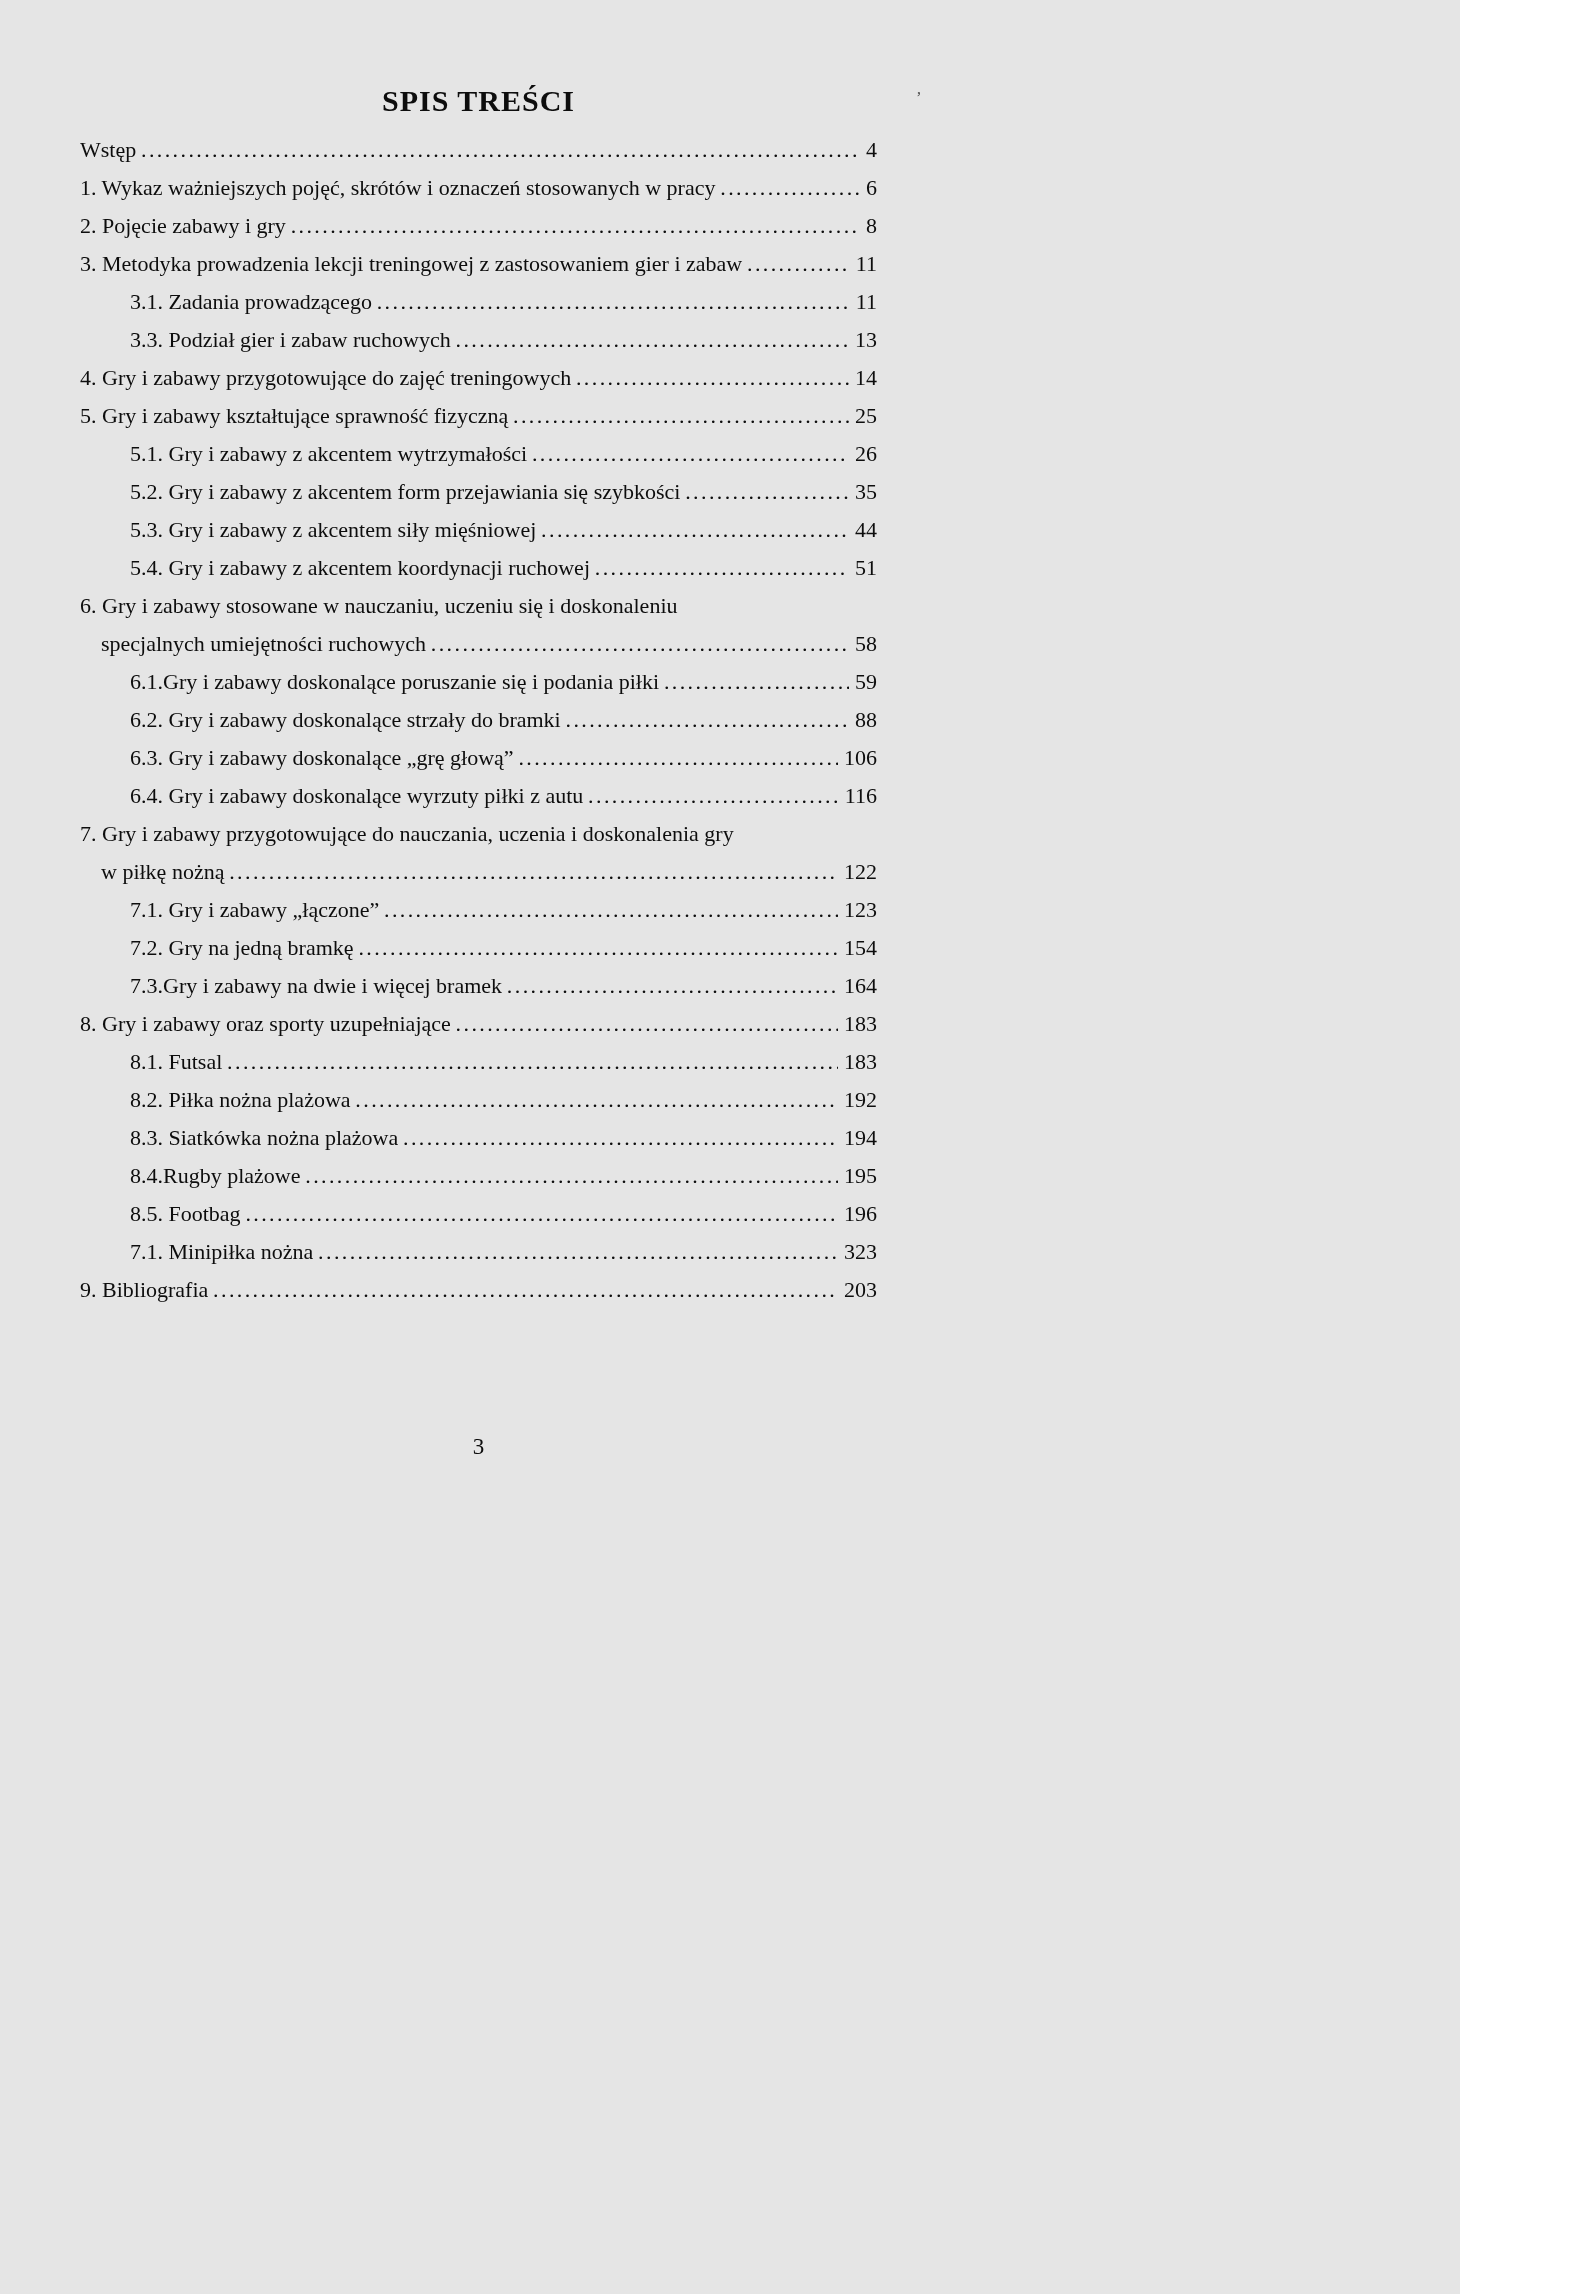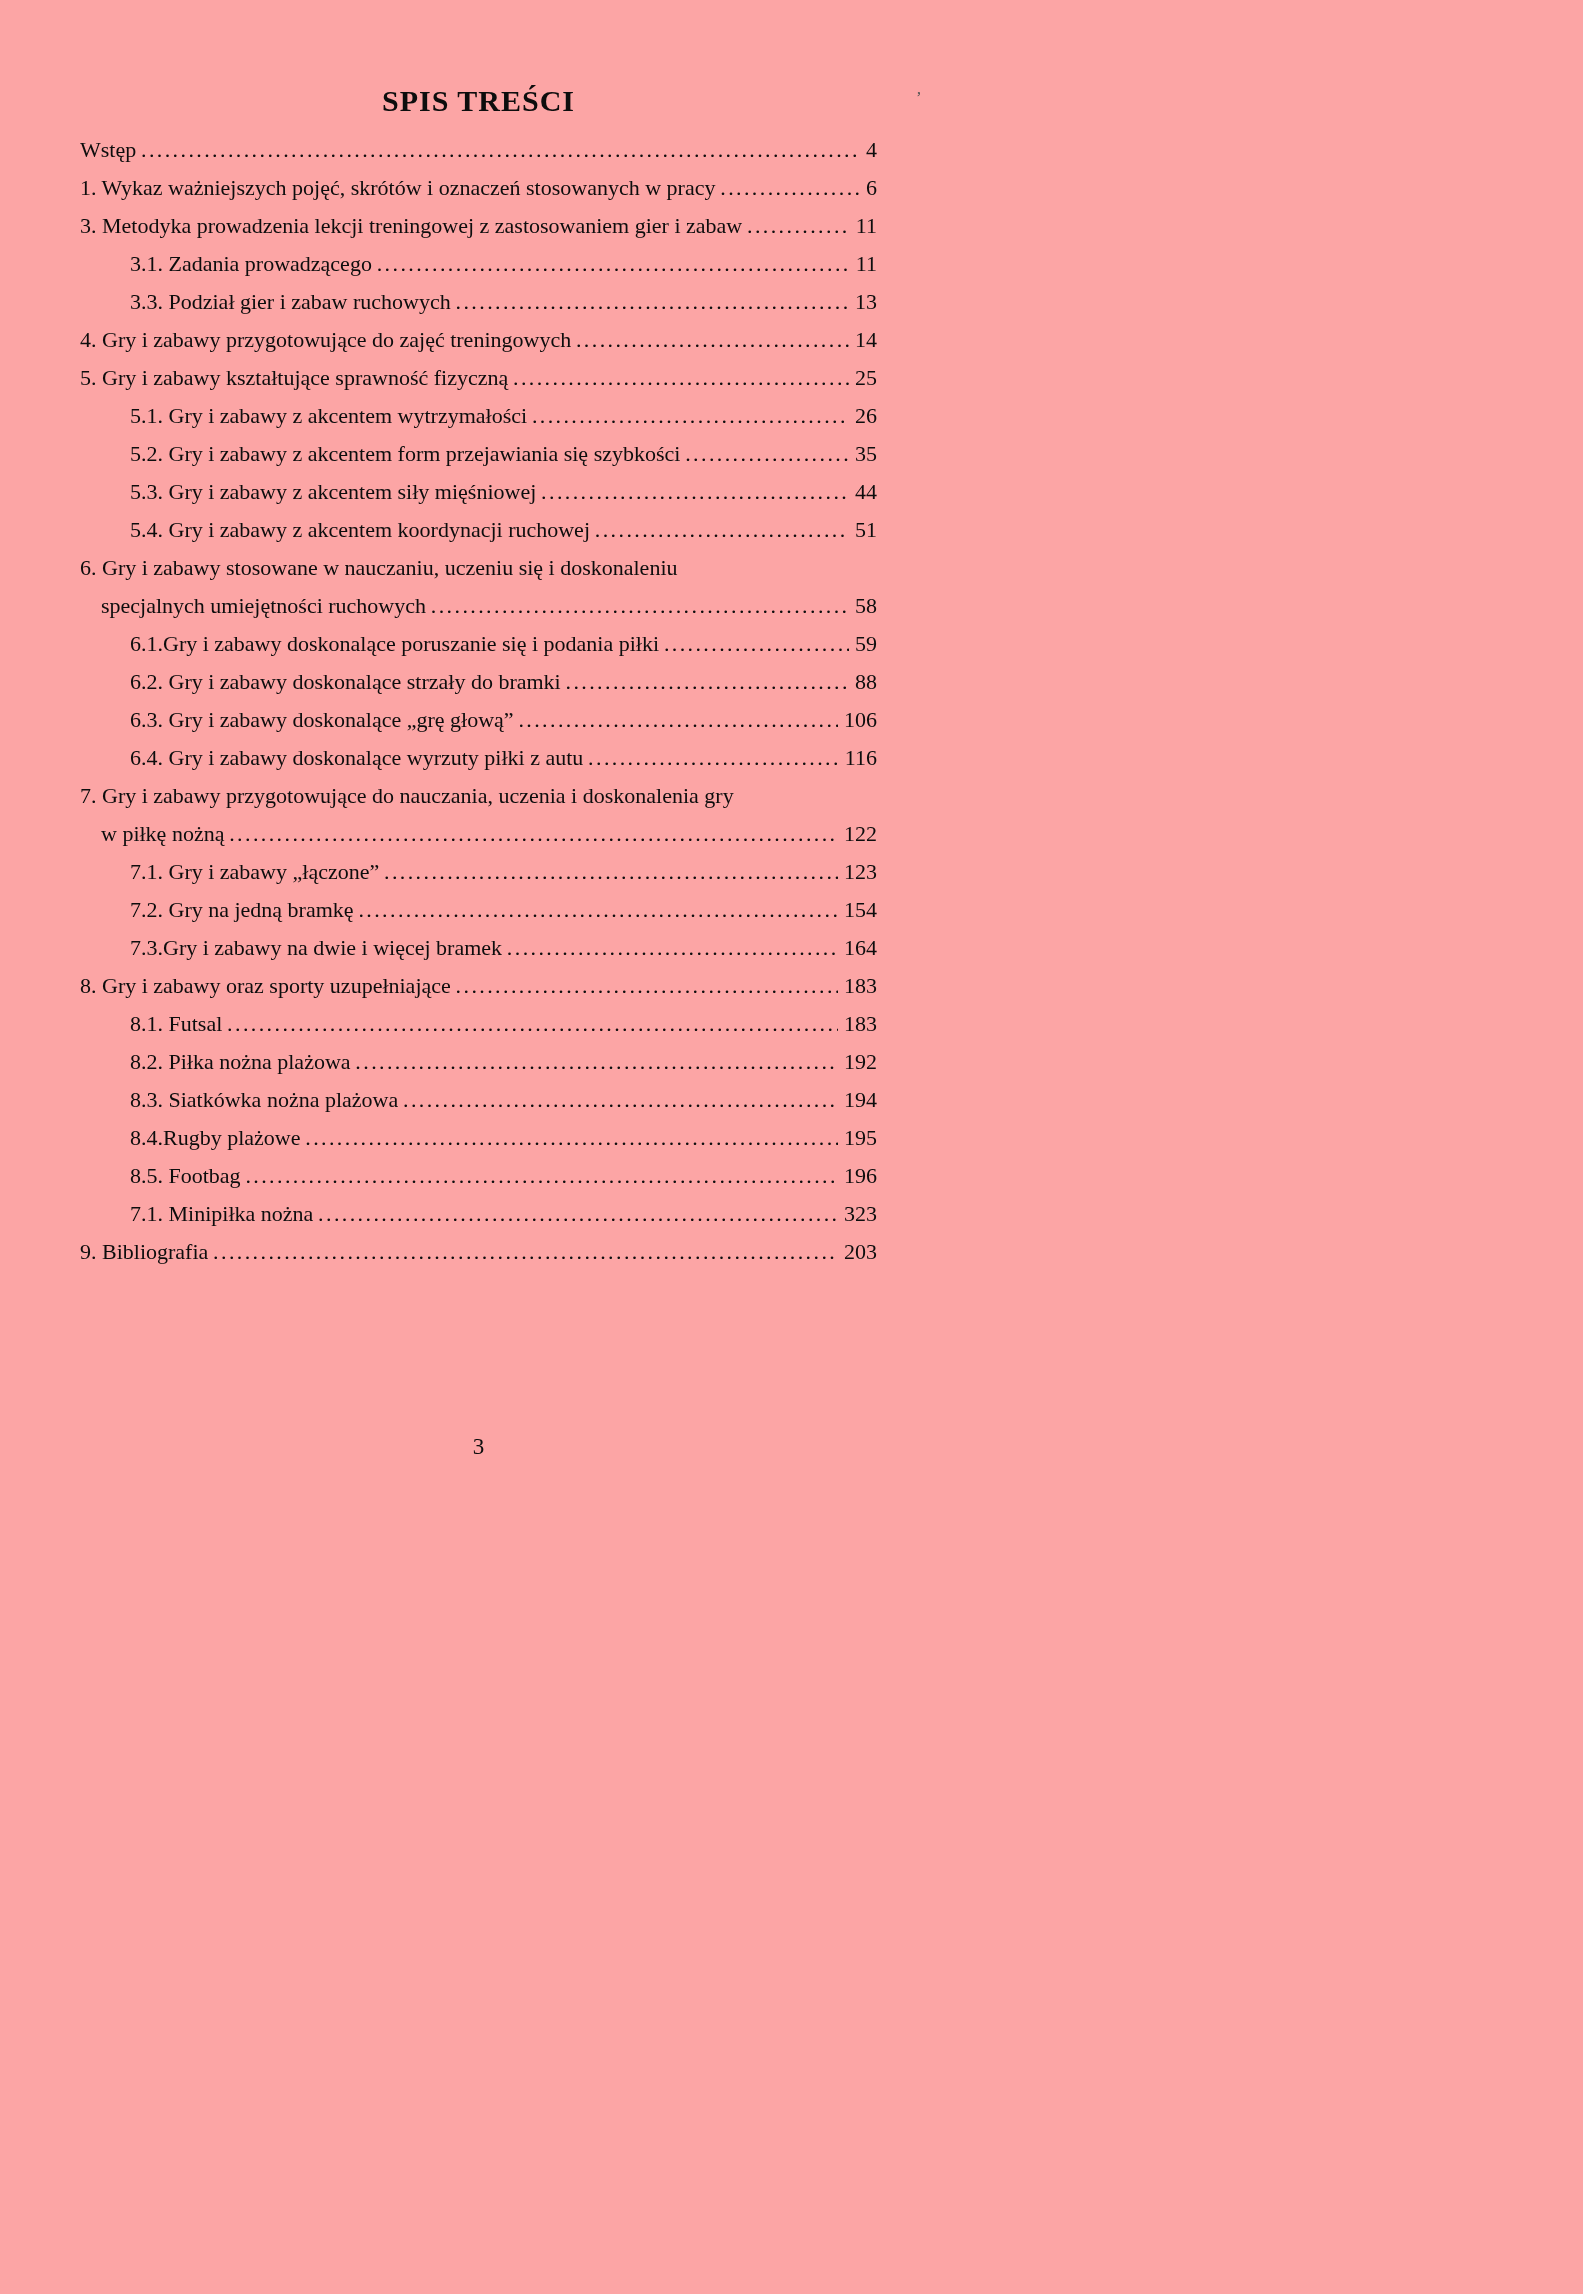--- a/index.html
+++ b/index.html
@@ -2,23 +2,23 @@
 <html><head>
 <meta charset="utf-8">
 <style>
   html, body {
     margin: 0;
     padding: 0;
     background: #ffffff;
   }
   .page {
     position: relative;
-    width: 1583px;
+    width: 1460px;
     height: 2294px;
-    background: #fca5a5;
+    background: #e5e5e5;
     font-family: "Liberation Serif", serif;
     color: #0d0d0d;
     overflow: hidden;
   }
   .content {
     position: absolute;
     top: 84px;
     left: 80px;
     width: 797px;
   }
@@ -86,20 +86,25 @@
           <span class="label">Wstęp</span>
           <span class="dots"></span>
           <span class="pagenum">4</span>
         </div>
         <div class="row main bold">
           <span class="label">1. Wykaz ważniejszych pojęć, skrótów i oznaczeń stosowanych w pracy</span>
           <span class="dots"></span>
           <span class="pagenum">6</span>
         </div>
         <div class="row main bold">
+          <span class="label">2. Pojęcie zabawy i gry</span>
+          <span class="dots"></span>
+          <span class="pagenum">8</span>
+        </div>
+        <div class="row main bold">
           <span class="label">3. Metodyka prowadzenia lekcji treningowej z zastosowaniem gier i zabaw</span>
           <span class="dots"></span>
           <span class="pagenum">11</span>
         </div>
         <div class="row sub">
           <span class="label">3.1. Zadania prowadzącego</span>
           <span class="dots"></span>
           <span class="pagenum">11</span>
         </div>
         <div class="row sub">

